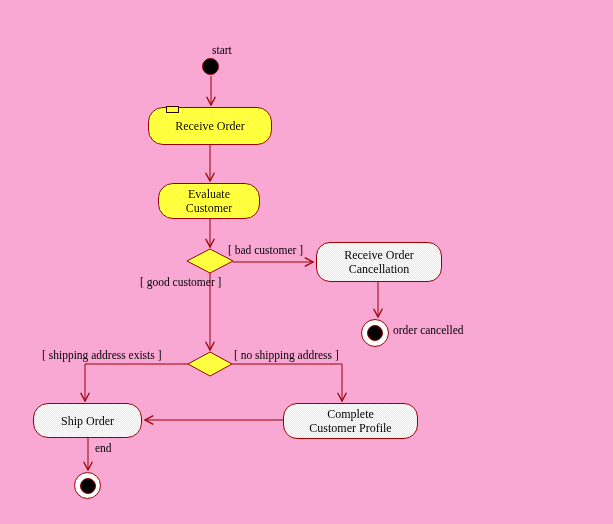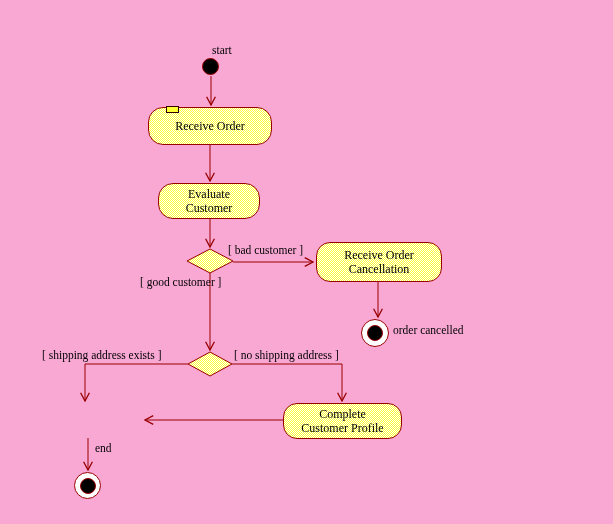--- a/index.html
+++ b/index.html
@@ -42,21 +42,21 @@
     border:1px solid #990000;border-radius:50%;box-sizing:border-box;
   }
   .artifact{
     position:absolute;left:166px;top:106px;width:13px;height:7px;
     background:#ffff33;border:1px solid #330000;box-sizing:border-box;
   }
   #receive-order{left:148px;top:107px;width:124px;height:38px;}
   #evaluate-customer{left:158px;top:183px;width:102px;height:36px;}
   #manage-order{left:316px;top:242px;width:126px;height:40px;border-radius:14px;}
   #ship-order{left:33px;top:403px;width:109px;height:35px;}
-  #complete-profile{left:283px;top:403px;width:119px;height:36px;border-radius:14px;}
+  #complete-profile{left:283px;top:403px;width:135px;height:36px;border-radius:14px;}
   #cancel-end{left:361px;top:319px;width:28px;height:28px;}
   #end-node{left:74px;top:472px;width:27px;height:27px;}
   #lbl-start{left:212px;top:44px;}
   #lbl-bad{left:228px;top:244px;}
   #lbl-good{left:112px;top:276px;margin-left:28px;}
   #lbl-shipping{left:42px;top:349px;}
   #lbl-noshipping{left:234px;top:349px;}
   #lbl-cancelled{left:393px;top:324px;text-align:center;}
   #lbl-end{left:95px;top:442px;}
 </style>
@@ -110,20 +110,21 @@
 Cancellation</div>
 
   <div class="final" id="cancel-end">
     <div class="core"></div>
   </div>
   <div class="lbl" id="lbl-cancelled">order cancelled</div>
 
   <div class="lbl" id="lbl-shipping">[ shipping address exists ]</div>
   <div class="lbl" id="lbl-noshipping">[ no shipping address ]</div>
 
+  <div class="activity" id="ship-order">Ship Order</div>
   <div class="activity" id="complete-profile">Complete
 Customer Profile</div>
 
   <div class="lbl" id="lbl-end">end</div>
   <div class="final" id="end-node">
     <div class="core"></div>
   </div>
 
 </div>
 

